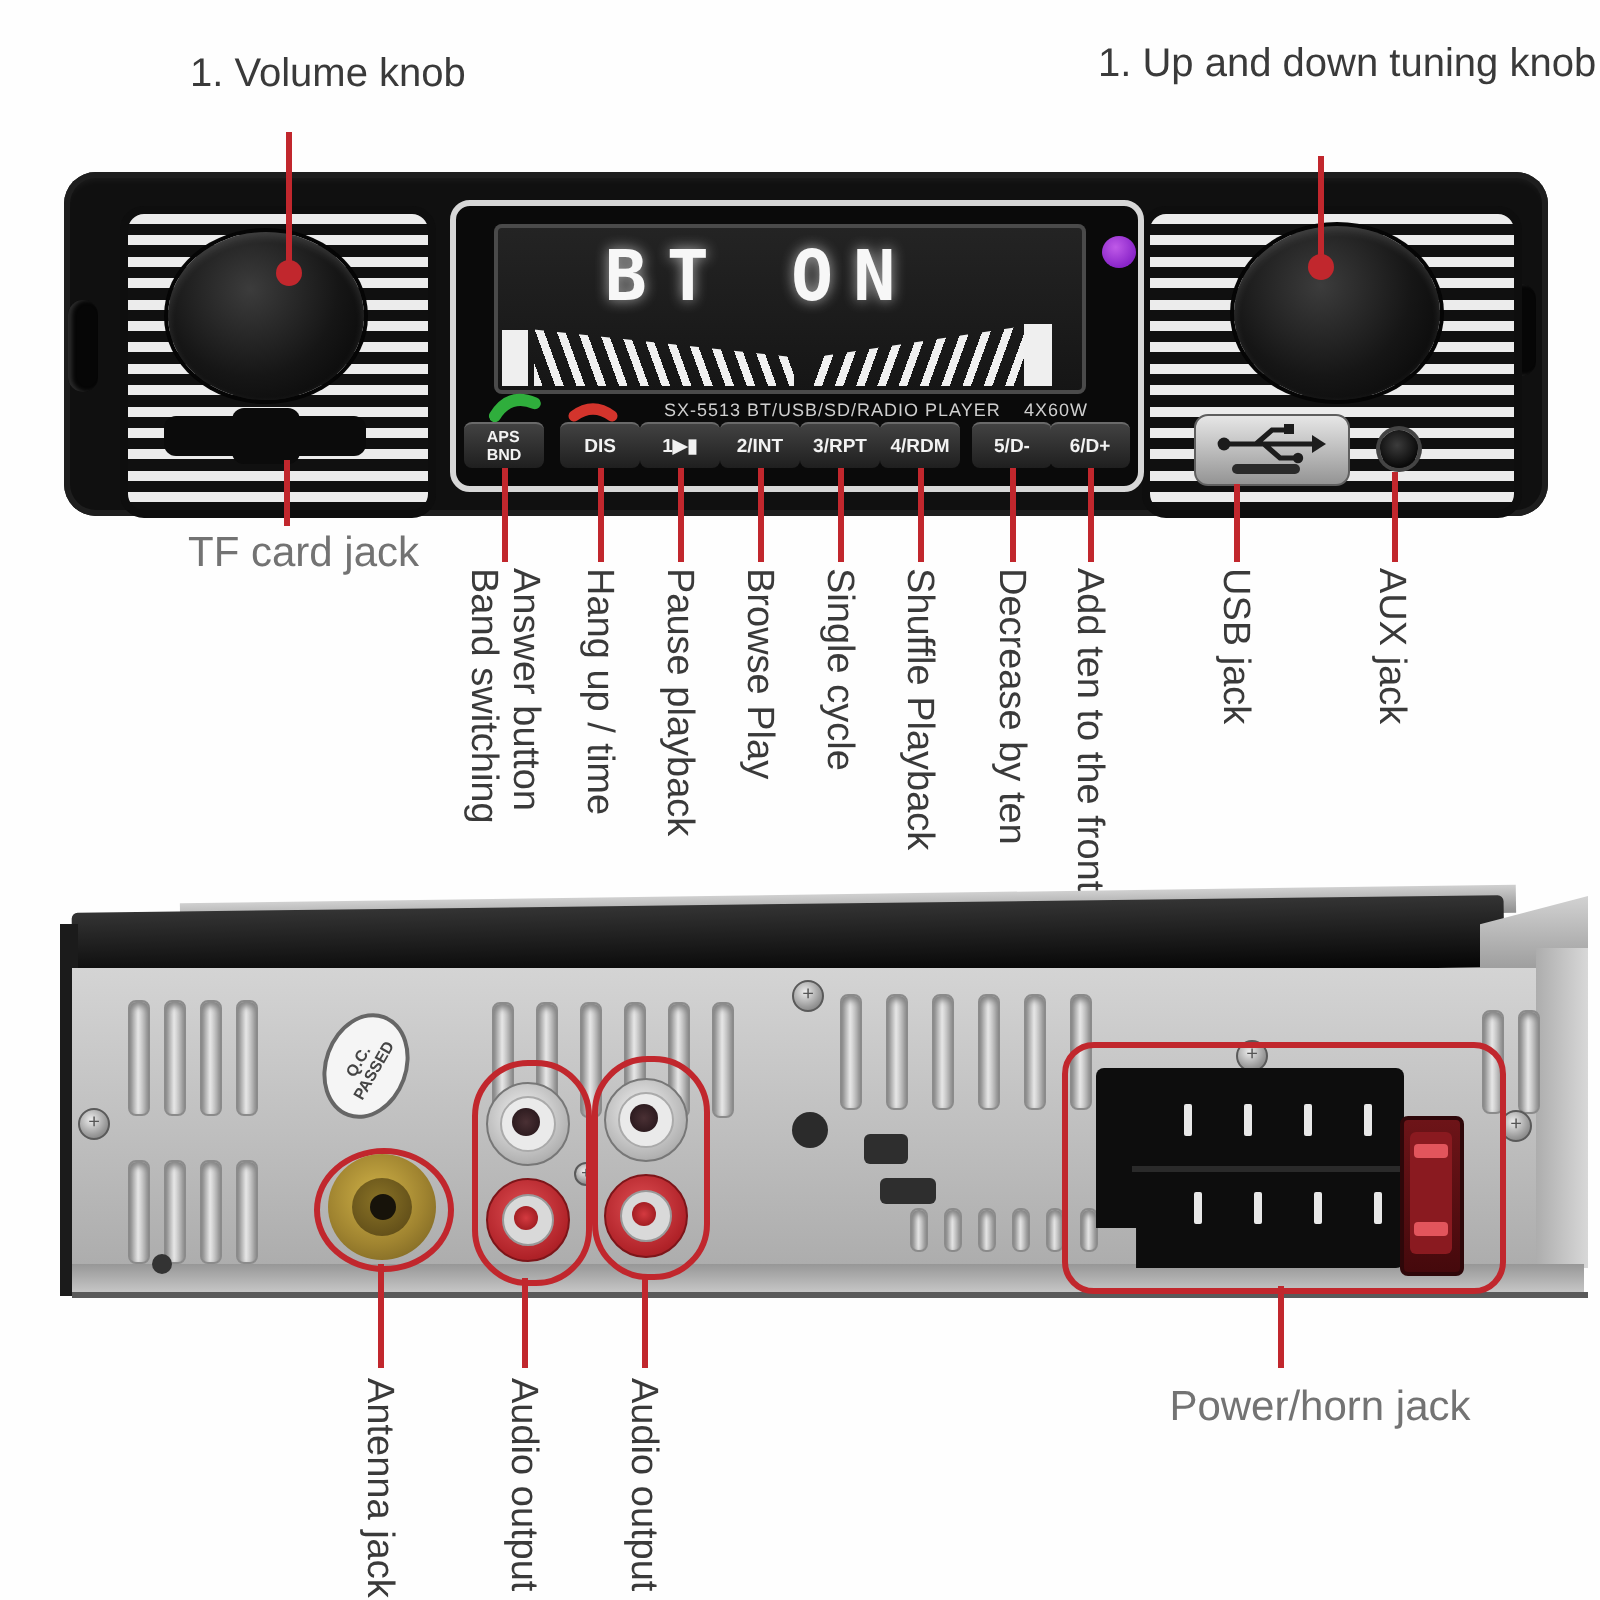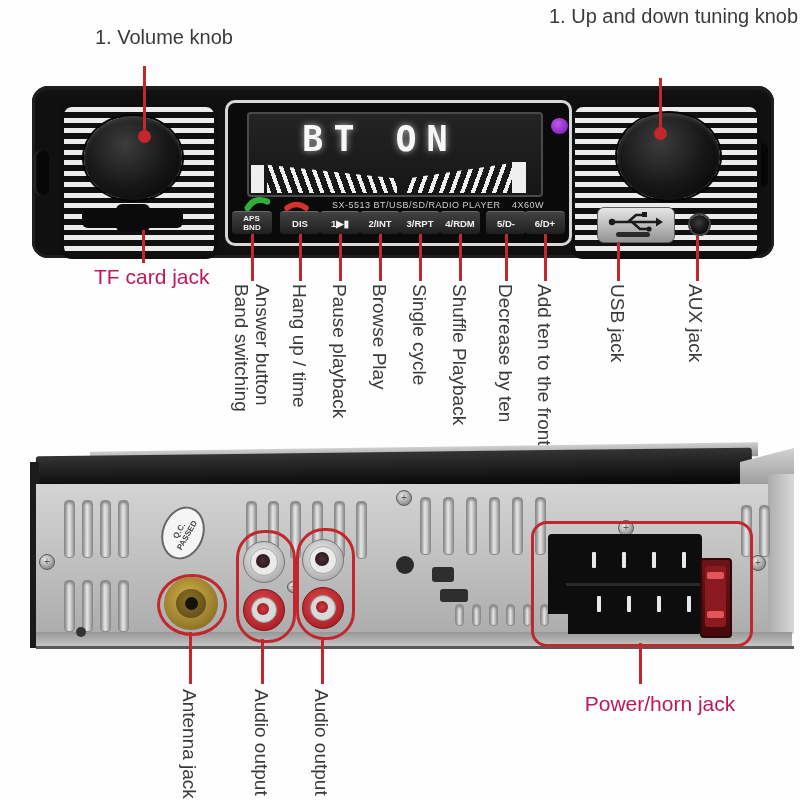--- a/index.html
+++ b/index.html
@@ -1,21 +1,21 @@
 <!DOCTYPE html>
 <html><head>
 <meta charset="utf-8">
 <style>
   html,body{margin:0;padding:0;background:#ffffff;}
   .stage{position:relative;width:800px;height:800px;background:#fefefe;overflow:hidden;
          font-family:"Liberation Sans",sans-serif;color:#3d3d3d;}
   .abs{position:absolute;}
   
   .note{position:absolute;font-size:20px;line-height:21px;color:#3a3a3a;white-space:nowrap;}
-  .hlabel{position:absolute;font-size:21px;color:#be185d;white-space:nowrap;}
+  .hlabel{position:absolute;font-size:21px;color:#737373;white-space:nowrap;}
   .vlabel{position:absolute;transform:rotate(90deg);transform-origin:0 0;
           font-size:19px;line-height:21px;color:#3a3a3a;white-space:pre-line;}
   .rline{position:absolute;width:2.5px;background:#c1272d;}
   .rdot{position:absolute;width:13px;height:13px;border-radius:50%;background:#c1272d;}
   .rring{position:absolute;border:3px solid #c1272d;border-radius:30px;background:transparent;}
   
   .frame{position:absolute;left:32px;top:86px;width:742px;height:172px;background:#101010;
          border-radius:16px;box-shadow:inset 0 0 0 3px #1e1e1e, inset 0 3px 5px rgba(255,255,255,.08);}
   .edgetab{position:absolute;width:15px;height:46px;background:#060606;border-radius:8px;
            box-shadow:inset 2px 0 2px #2c2c2c;}
@@ -65,21 +65,21 @@
   .jack{position:absolute;border-radius:50%;}
   .pin{position:absolute;width:4px;height:16px;background:#e8e8e8;border-radius:1px;}
   .darkrect{position:absolute;background:#2e2e2e;border-radius:3px;}
 </style>
 </head>
 <body>
 
 <div class="stage">
 
   <div class="note" style="left:95px;top:27px;"><span>1. Volume knob</span><br></div>
-  <div class="note" style="left:549px;top:6px;text-align:right;"><span>1. Up and down tuning knob</span><br><br></div>
+  <div class="note" style="left:549px;top:22px;text-align:right;"><span>1. Up and down tuning knob</span><br><br></div>
 
   <div class="frame"></div>
   <div class="edgetab" style="left:34px;top:150px;"></div>
   <div class="edgetab" style="left:753px;top:142px;"></div>
 
   <div class="stripes" style="left:60px;top:103px;width:150px;height:148px;"></div>
   <div class="stripes" style="left:571px;top:103px;width:182px;height:148px;"></div>
 
   <div class="tfslot" style="left:82px;top:208px;width:101px;height:20px;"></div>
   <div class="tfslot" style="left:116px;top:204px;width:34px;height:28px;"></div>

